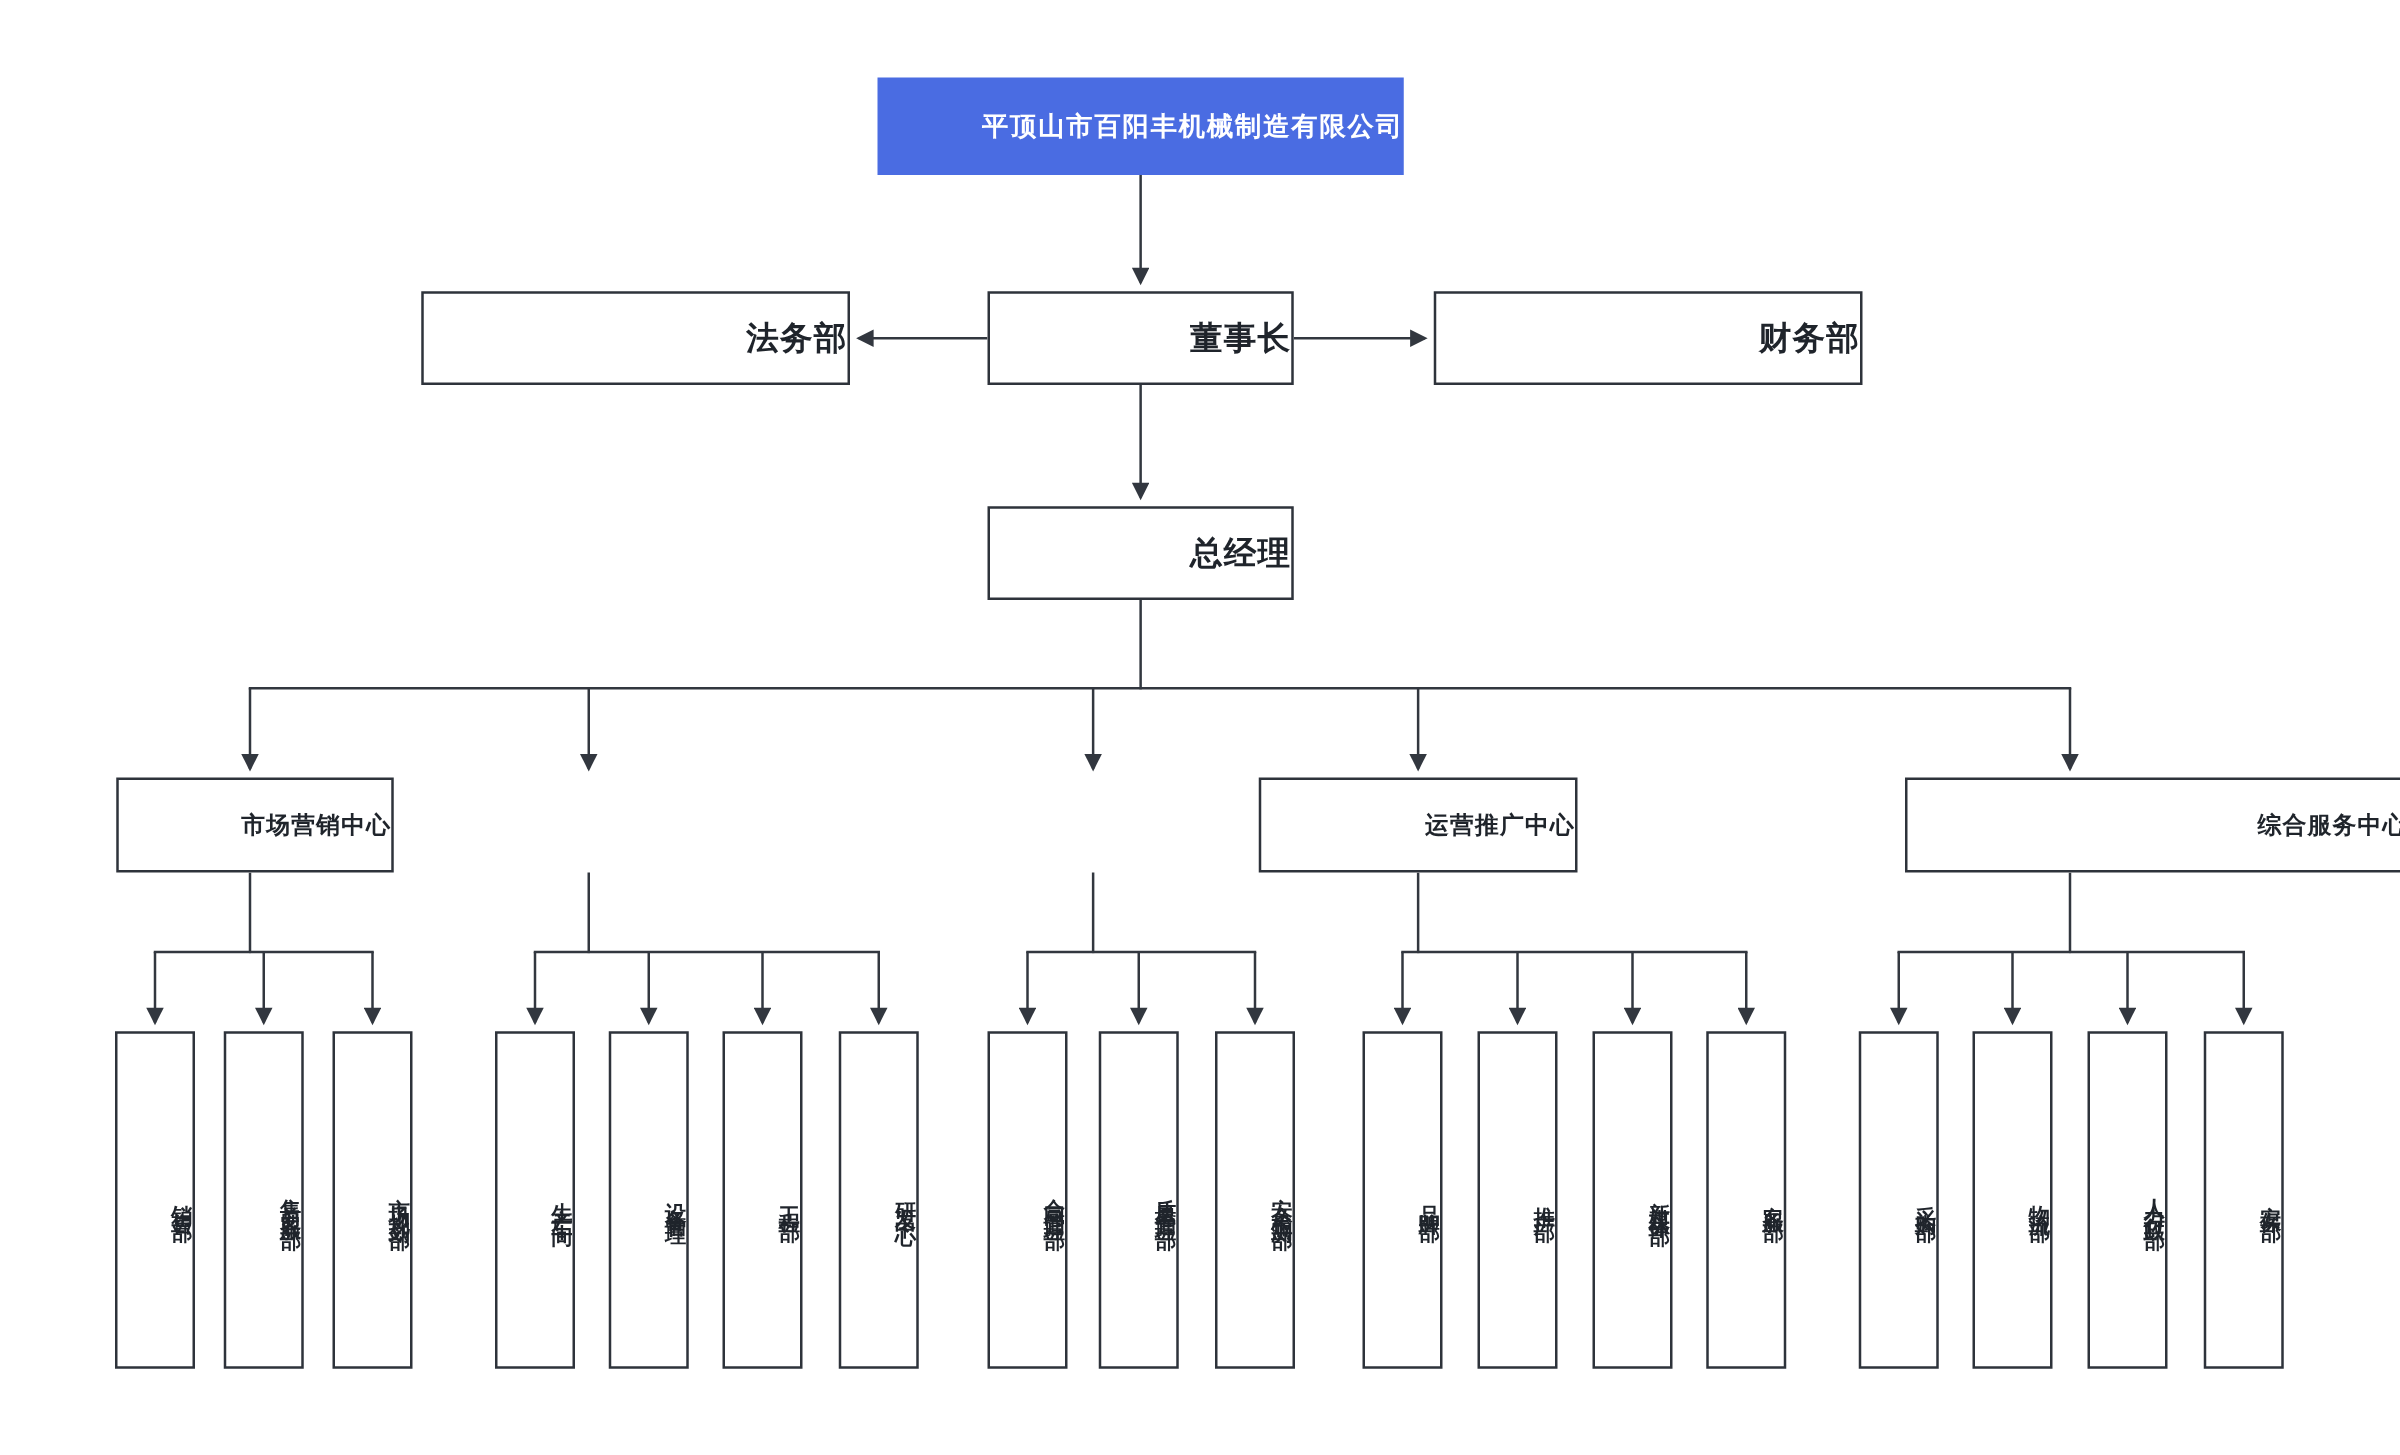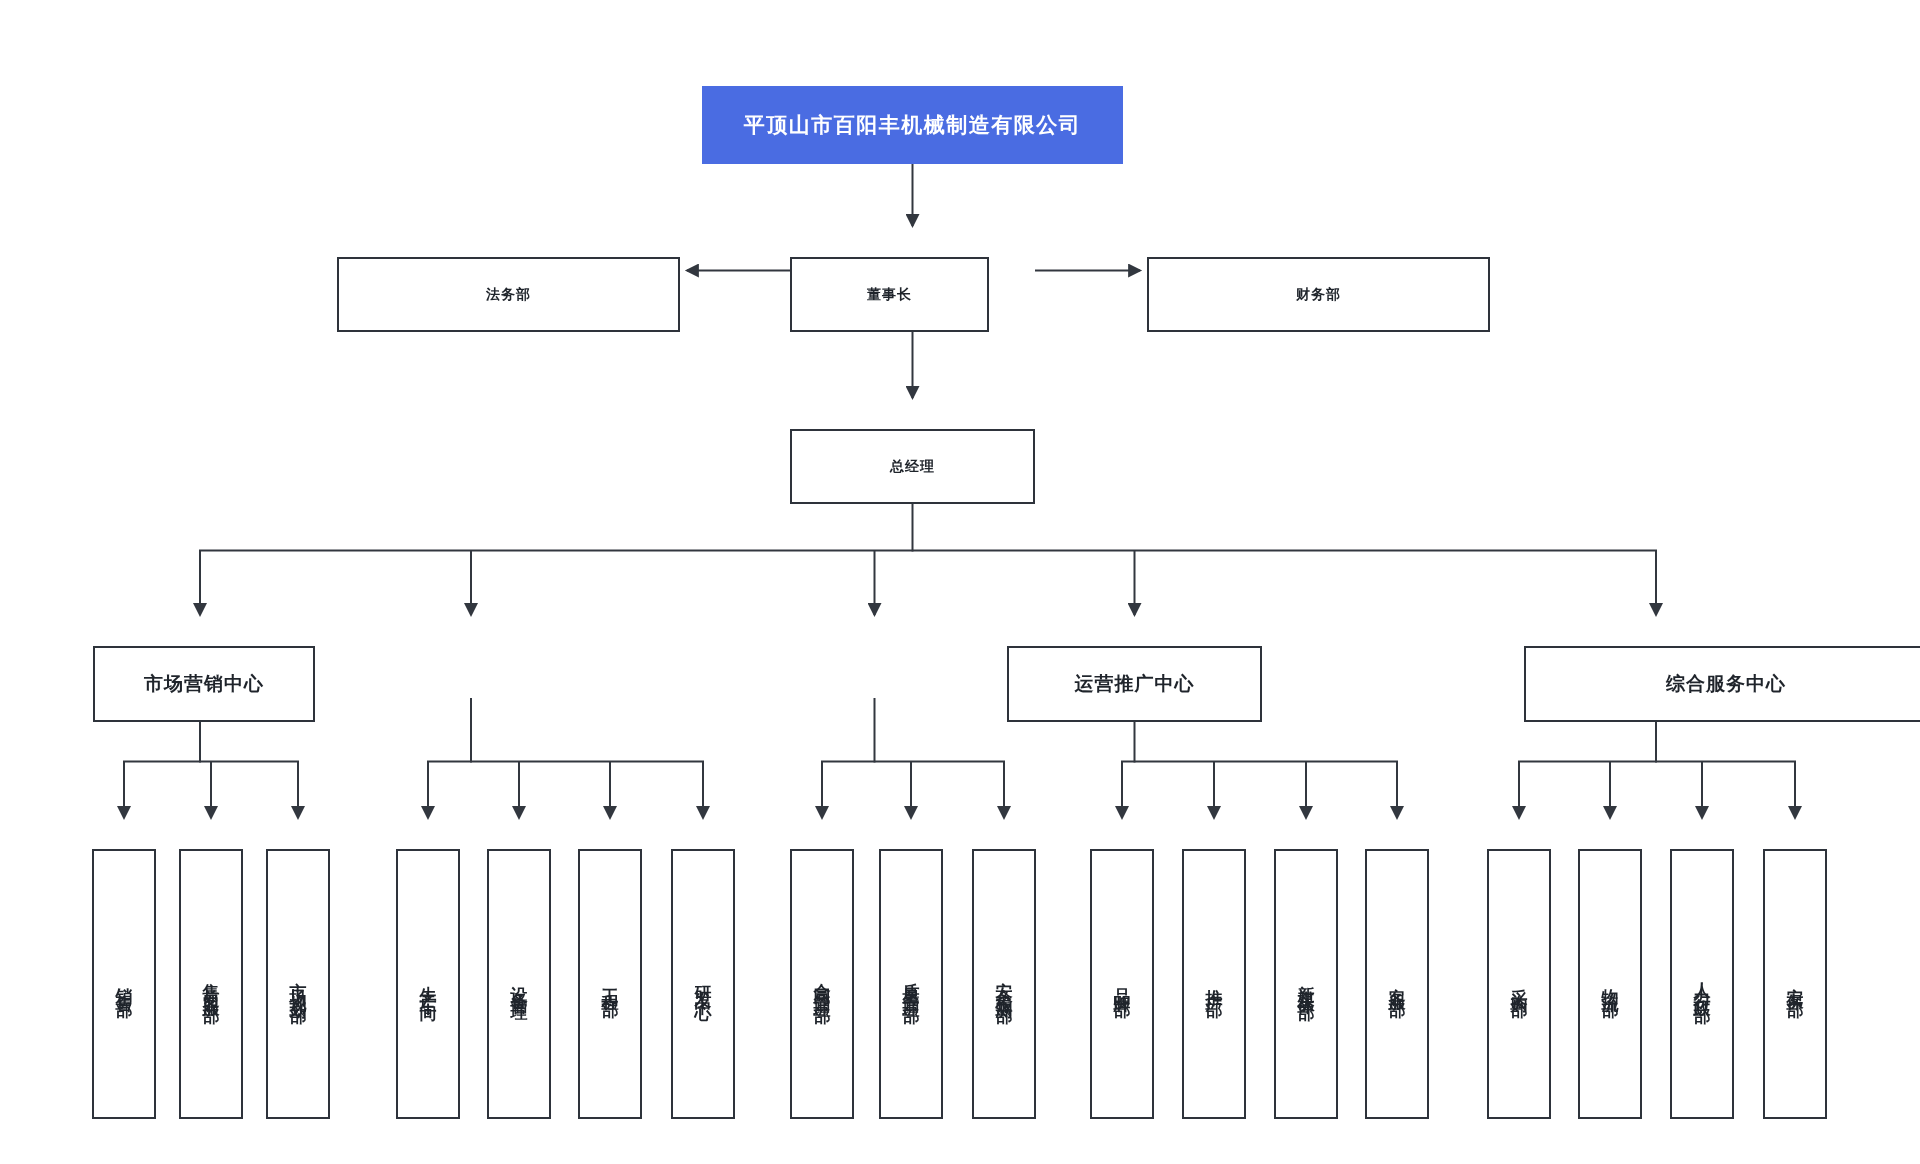--- a/index.html
+++ b/index.html
@@ -18,36 +18,35 @@
     background:var(--page-bg);
     overflow:hidden;
   }
   svg.connectors{position:absolute;left:0;top:0;z-index:1;}
   svg.connectors line{stroke:var(--line);stroke-width:2;}
   .node{
     position:absolute;z-index:2;
     box-sizing:border-box;
     background:#fff;
     border:2.5px solid var(--box-border);
-    display:flex;align-items:center;justify-content:center;
+    display:flex;align-items:center;justify-content:flex-end;
     color:var(--text);
-    margin-top:24px;
   }
   .node .lbl{
     font-weight:700;
     letter-spacing:1px;
     white-space:nowrap;
   }
   .node.root{
     background:var(--root-bg);
     border:none;
     color:var(--root-text);
   }
   .node.root .lbl{font-size:21px;letter-spacing:1.5px;}
-  .node.exec .lbl{font-size:14px;}
+  .node.exec .lbl{font-size:26px;}
   .node.center .lbl{font-size:19px;}
   .node.leaf .lbl{
     writing-mode:vertical-rl;
     text-orientation:upright;
     font-size:17px;
     letter-spacing:6px;
     line-height:1;
   }
 </style>
 </head>
@@ -115,21 +114,21 @@
     <line x1="1795" y1="761.5" x2="1795" y2="818" marker-end="url(#arrow)"></line>
   </svg>
 
   <div class="node root" style="left:702px;top:62px;width:421px;height:78px">
     <span class="lbl">平顶山市百阳丰机械制造有限公司</span>
   </div>
 
   <div class="node exec" style="left:337px;top:233px;width:343px;height:75px">
     <span class="lbl">法务部</span>
   </div>
-  <div class="node exec" style="left:790px;top:233px;width:199px;height:75px">
+  <div class="node exec" style="left:790px;top:233px;width:245px;height:75px">
     <span class="lbl">董事长</span>
   </div>
   <div class="node exec" style="left:1147px;top:233px;width:343px;height:75px">
     <span class="lbl">财务部</span>
   </div>
 
   <div class="node exec" style="left:790px;top:405px;width:245px;height:75px">
     <span class="lbl">总经理</span>
   </div>
 

